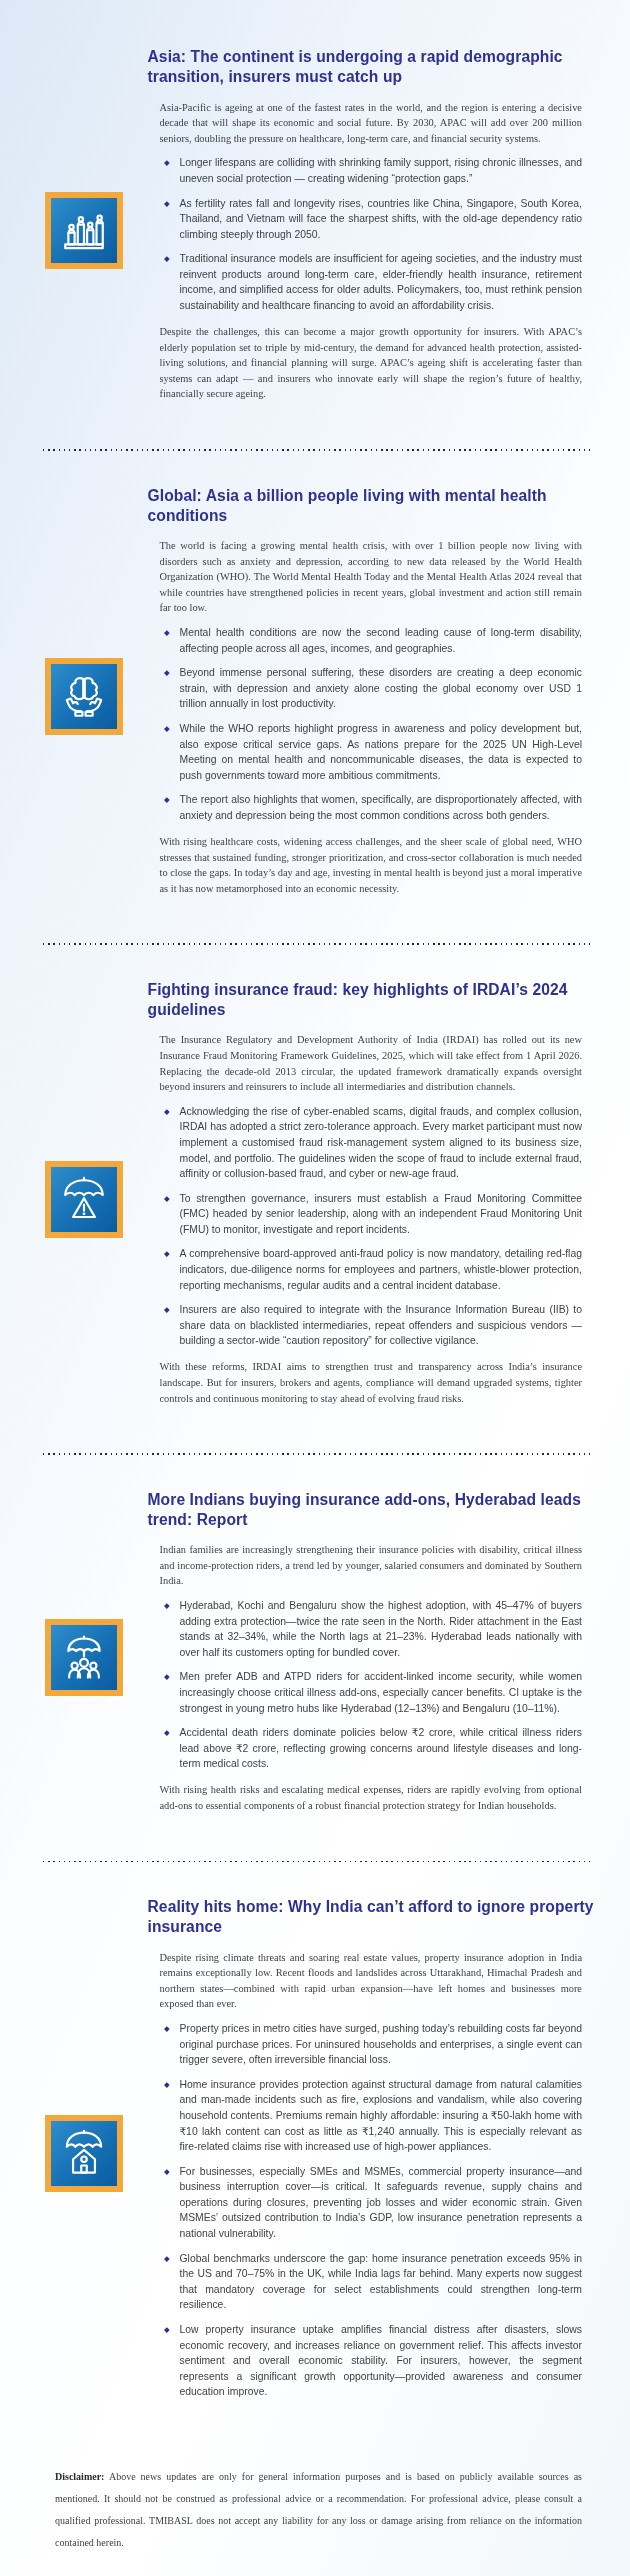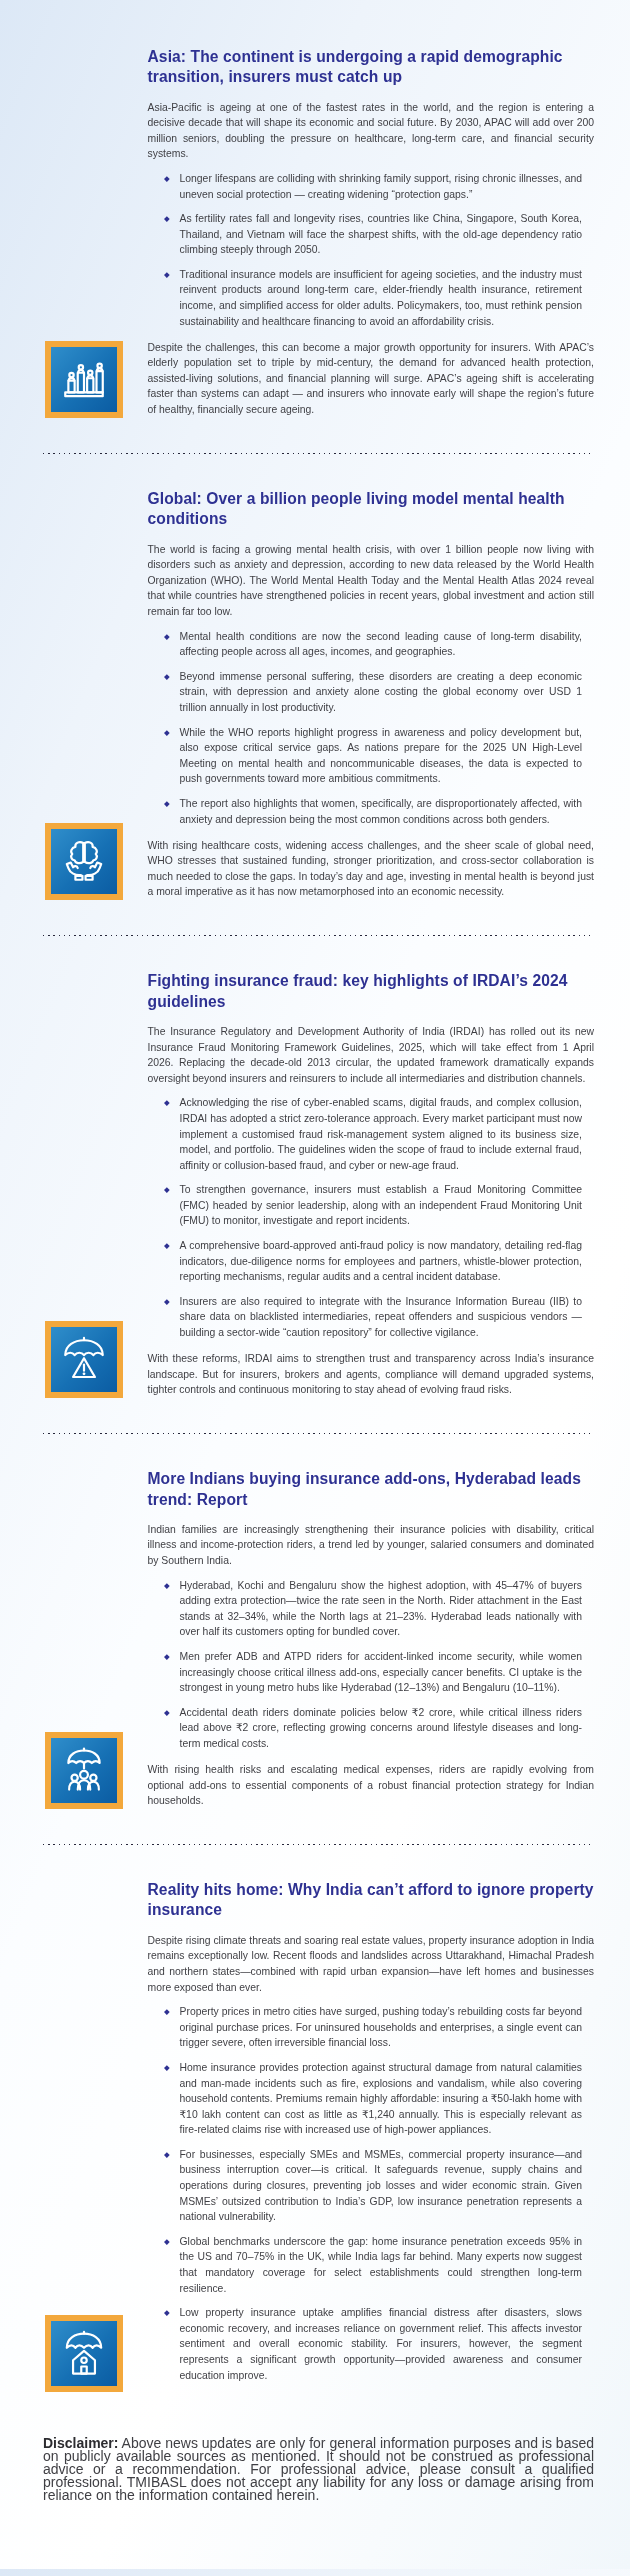--- a/index.html
+++ b/index.html
@@ -3,54 +3,54 @@
 <meta charset="utf-8">
 <style>
   html,body{margin:0;padding:0;}
   body{
     width:631px;
     font-family:"Liberation Sans","DejaVu Sans",sans-serif;
     color:#3f3f44;
     background:linear-gradient(112deg,#dce8f6 0%,#eef4fb 22%,#fbfdff 48%,#ffffff 68%,#f1f7fb 100%);
   }
   .page{padding:47px 0 45px;min-height:2485px;box-sizing:border-box;}
-  .news-section{display:flex;gap:24.5px;padding:0 37px 0 45px;align-items:flex-end;}
+  .news-section{display:flex;gap:24.5px;padding:0 37px 0 45px;align-items:center;}
   .icon-frame{
     flex:0 0 auto;width:66px;height:65px;
     border:6px solid #f3a83c;
     background:linear-gradient(135deg,#2f8ecb 0%,#1670b4 55%,#0b5ca2 100%);
     display:flex;align-items:center;justify-content:center;
   }
   .icon-frame svg{width:50px;height:50px;display:block;}
   .icon-frame svg *{stroke:#ffffff;stroke-width:2.8;fill:none;stroke-linecap:round;stroke-linejoin:round;}
   .icon-frame svg .fill{fill:#ffffff;stroke:none;}
   .content{flex:1;min-width:0;}
   h2.heading{
     margin:0 0 12px;max-width:460px;
     font-size:15.6px;line-height:1.3;font-weight:bold;
     color:#2e3192;letter-spacing:0.1px;
   }
-  p{margin:0;font-size:10.4px;line-height:15.6px;text-align:justify;}
+  p{margin:12px;font-size:10.4px;line-height:15.6px;text-align:justify;font-family:Liberation Serif, serif;}
   .intro{margin-bottom:3px;}
   ul.bullets{list-style:none;margin:9px 12px 0;padding:0;}
   ul.bullets li{
     position:relative;padding-left:20px;margin-bottom:9px;
     font-size:10.4px;line-height:15.6px;text-align:justify;
   }
   ul.bullets li::before{
     content:"";position:absolute;left:5.2px;top:6px;
     width:3.7px;height:3.7px;background:#2e3192;transform:rotate(45deg);
   }
   .outro{margin-top:10.4px;}
   .divider{
     height:1.5px;margin:35px 37px 35px 43px;
     background-image:repeating-linear-gradient(90deg,#26263a 0 1.5px,transparent 1.5px 5.2px);
   }
   .footer{padding:45px 37px 22px 43px;}
-  .disclaimer{font-size:14px;line-height:13px;}
+  .disclaimer{font-size:10px;line-height:22px;}
   .disclaimer b{color:#2c2c30;}
 </style>
 </head>
 <body>
 
 <div class="page">
   <div id="sections-container">
   <section class="news-section">
     <div class="icon-frame">
           <svg viewBox="0 0 64 64">
@@ -88,21 +88,21 @@
             <path d="M31 9C26 6 20 9 21 14C16 15 14 20 17 23C14 26 16 31 20 31C21 35 27 36 31 33Z"></path>
             <path d="M33 9C38 6 44 9 43 14C48 15 50 20 47 23C50 26 48 31 44 31C43 35 37 36 33 33Z"></path>
             <line x1="32" y1="9" x2="32" y2="33"></line>
             <path d="M28 50C21 51 14 47 12 41L10 36L15 34L18 40C20 38 23 38 24 41"></path>
             <path d="M36 50C43 51 50 47 52 41L54 36L49 34L46 40C44 38 41 38 40 41"></path>
             <rect x="21" y="51" width="9" height="5"></rect>
             <rect x="34" y="51" width="9" height="5"></rect>
           </svg>
         </div>
     <div class="content">
-      <h2 class="heading">Global: Over a billion people living model mental health conditions</h2>
+      <h2 class="heading">Global: Asia a billion people living with mental health conditions</h2>
       <p class="intro">The world is facing a growing mental health crisis, with over 1 billion people now living with disorders such as anxiety and depression, according to new data released by the World Health Organization (WHO). The World Mental Health Today and the Mental Health Atlas 2024 reveal that while countries have strengthened policies in recent years, global investment and action still remain far too low.</p>
       <ul class="bullets">
             <li>Mental health conditions are now the second leading cause of long-term disability, affecting people across all ages, incomes, and geographies.</li>
             <li>Beyond immense personal suffering, these disorders are creating a deep economic strain, with depression and anxiety alone costing the global economy over USD 1 trillion annually in lost productivity.</li>
             <li>While the WHO reports highlight progress in awareness and policy development but, also expose critical service gaps. As nations prepare for the 2025 UN High-Level Meeting on mental health and noncommunicable diseases, the data is expected to push governments toward more ambitious commitments.</li>
             <li>The report also highlights that women, specifically, are disproportionately affected, with anxiety and depression being the most common conditions across both genders.</li>
           </ul>
       <p class="outro">With rising healthcare costs, widening access challenges, and the sheer scale of global need, WHO stresses that sustained funding, stronger prioritization, and cross-sector collaboration is much needed to close the gaps. In today’s day and age, investing in mental health is beyond just a moral imperative as it has now metamorphosed into an economic necessity.</p>
     </div>
   </section>

